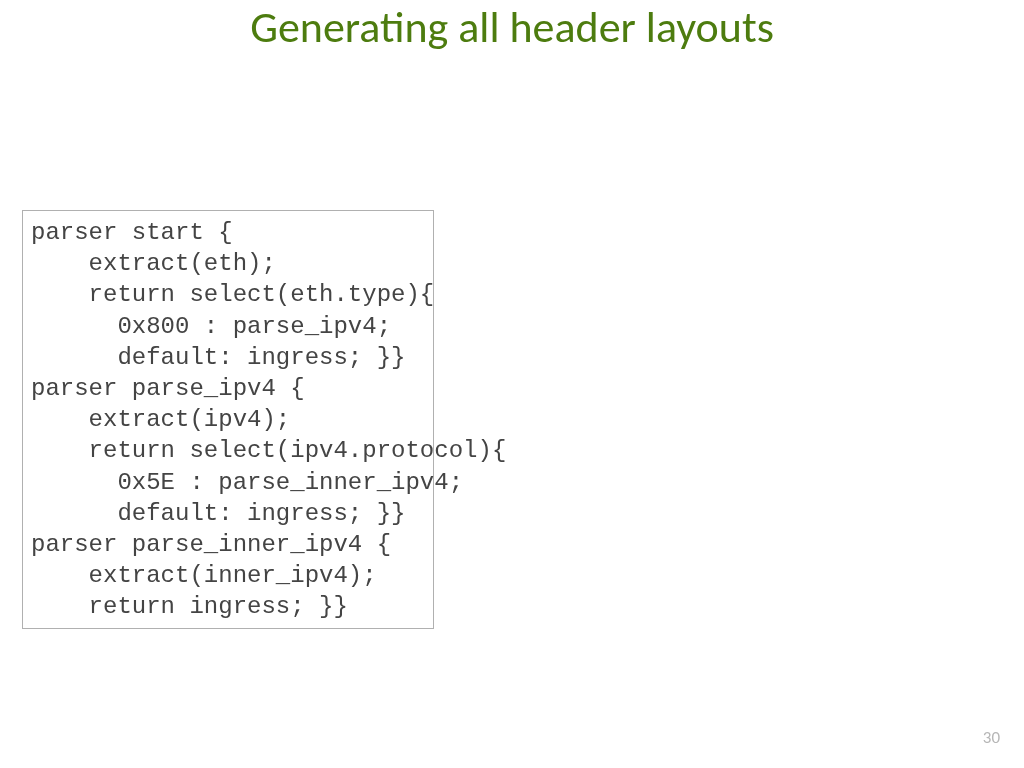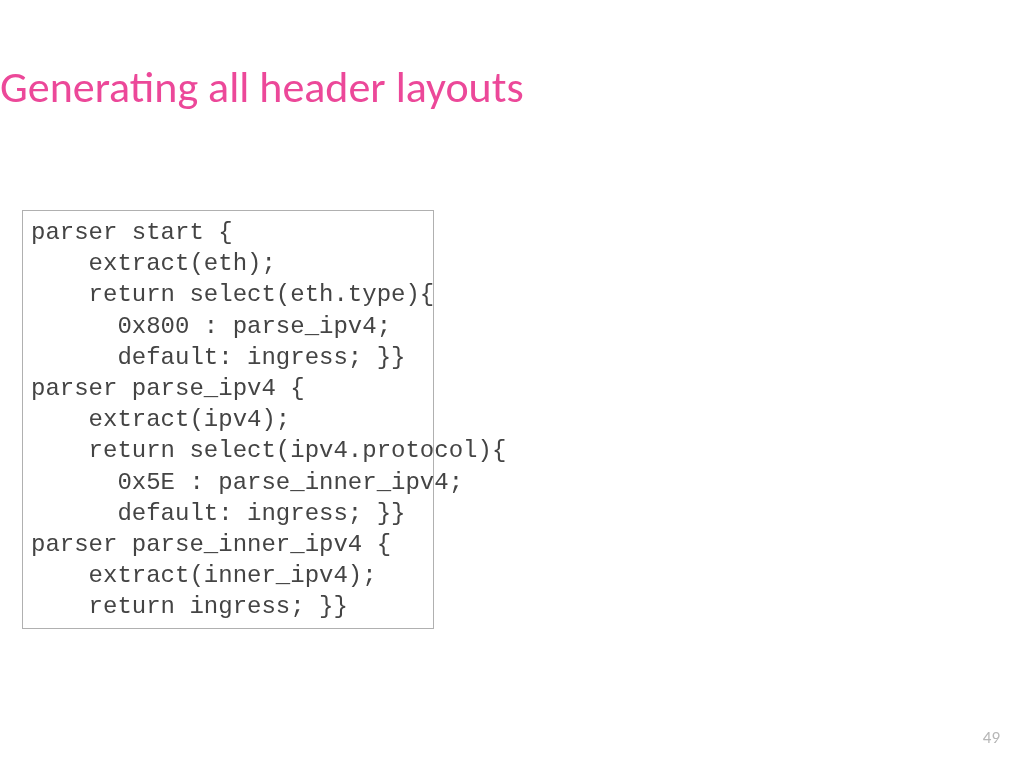--- a/index.html
+++ b/index.html
@@ -9,24 +9,24 @@
     }
     body {
       width: 1024px;
       height: 768px;
       background: #ffffff;
       font-family: Calibri, Arial, sans-serif;
       position: relative;
       overflow: hidden;
     }
     .slide-title {
+      text-align: center;
       font-size: 44px;
       font-weight: 400;
-      color: #ec4899;
-      padding-top: 60px;
+      color: #4d7c0f;
       padding-bottom: 40px;
     }
     .code-box {
       position: absolute;
       left: 22px;
       top: 210px;
       width: 412px;
       border: 1px solid #b0b0b0;
       padding: 6px 8px;
       font-family: Consolas, "Courier New", monospace;
@@ -55,13 +55,13 @@
       default: ingress; }}
 parser parse_ipv4 {
     extract(ipv4);
     return select(ipv4.protocol){
       0x5E : parse_inner_ipv4;
       default: ingress; }}
 parser parse_inner_ipv4 {
     extract(inner_ipv4);
     return ingress; }}</div>
 
-<div class="page-number">49</div>
+<div class="page-number">30</div>
 
 </body></html>

